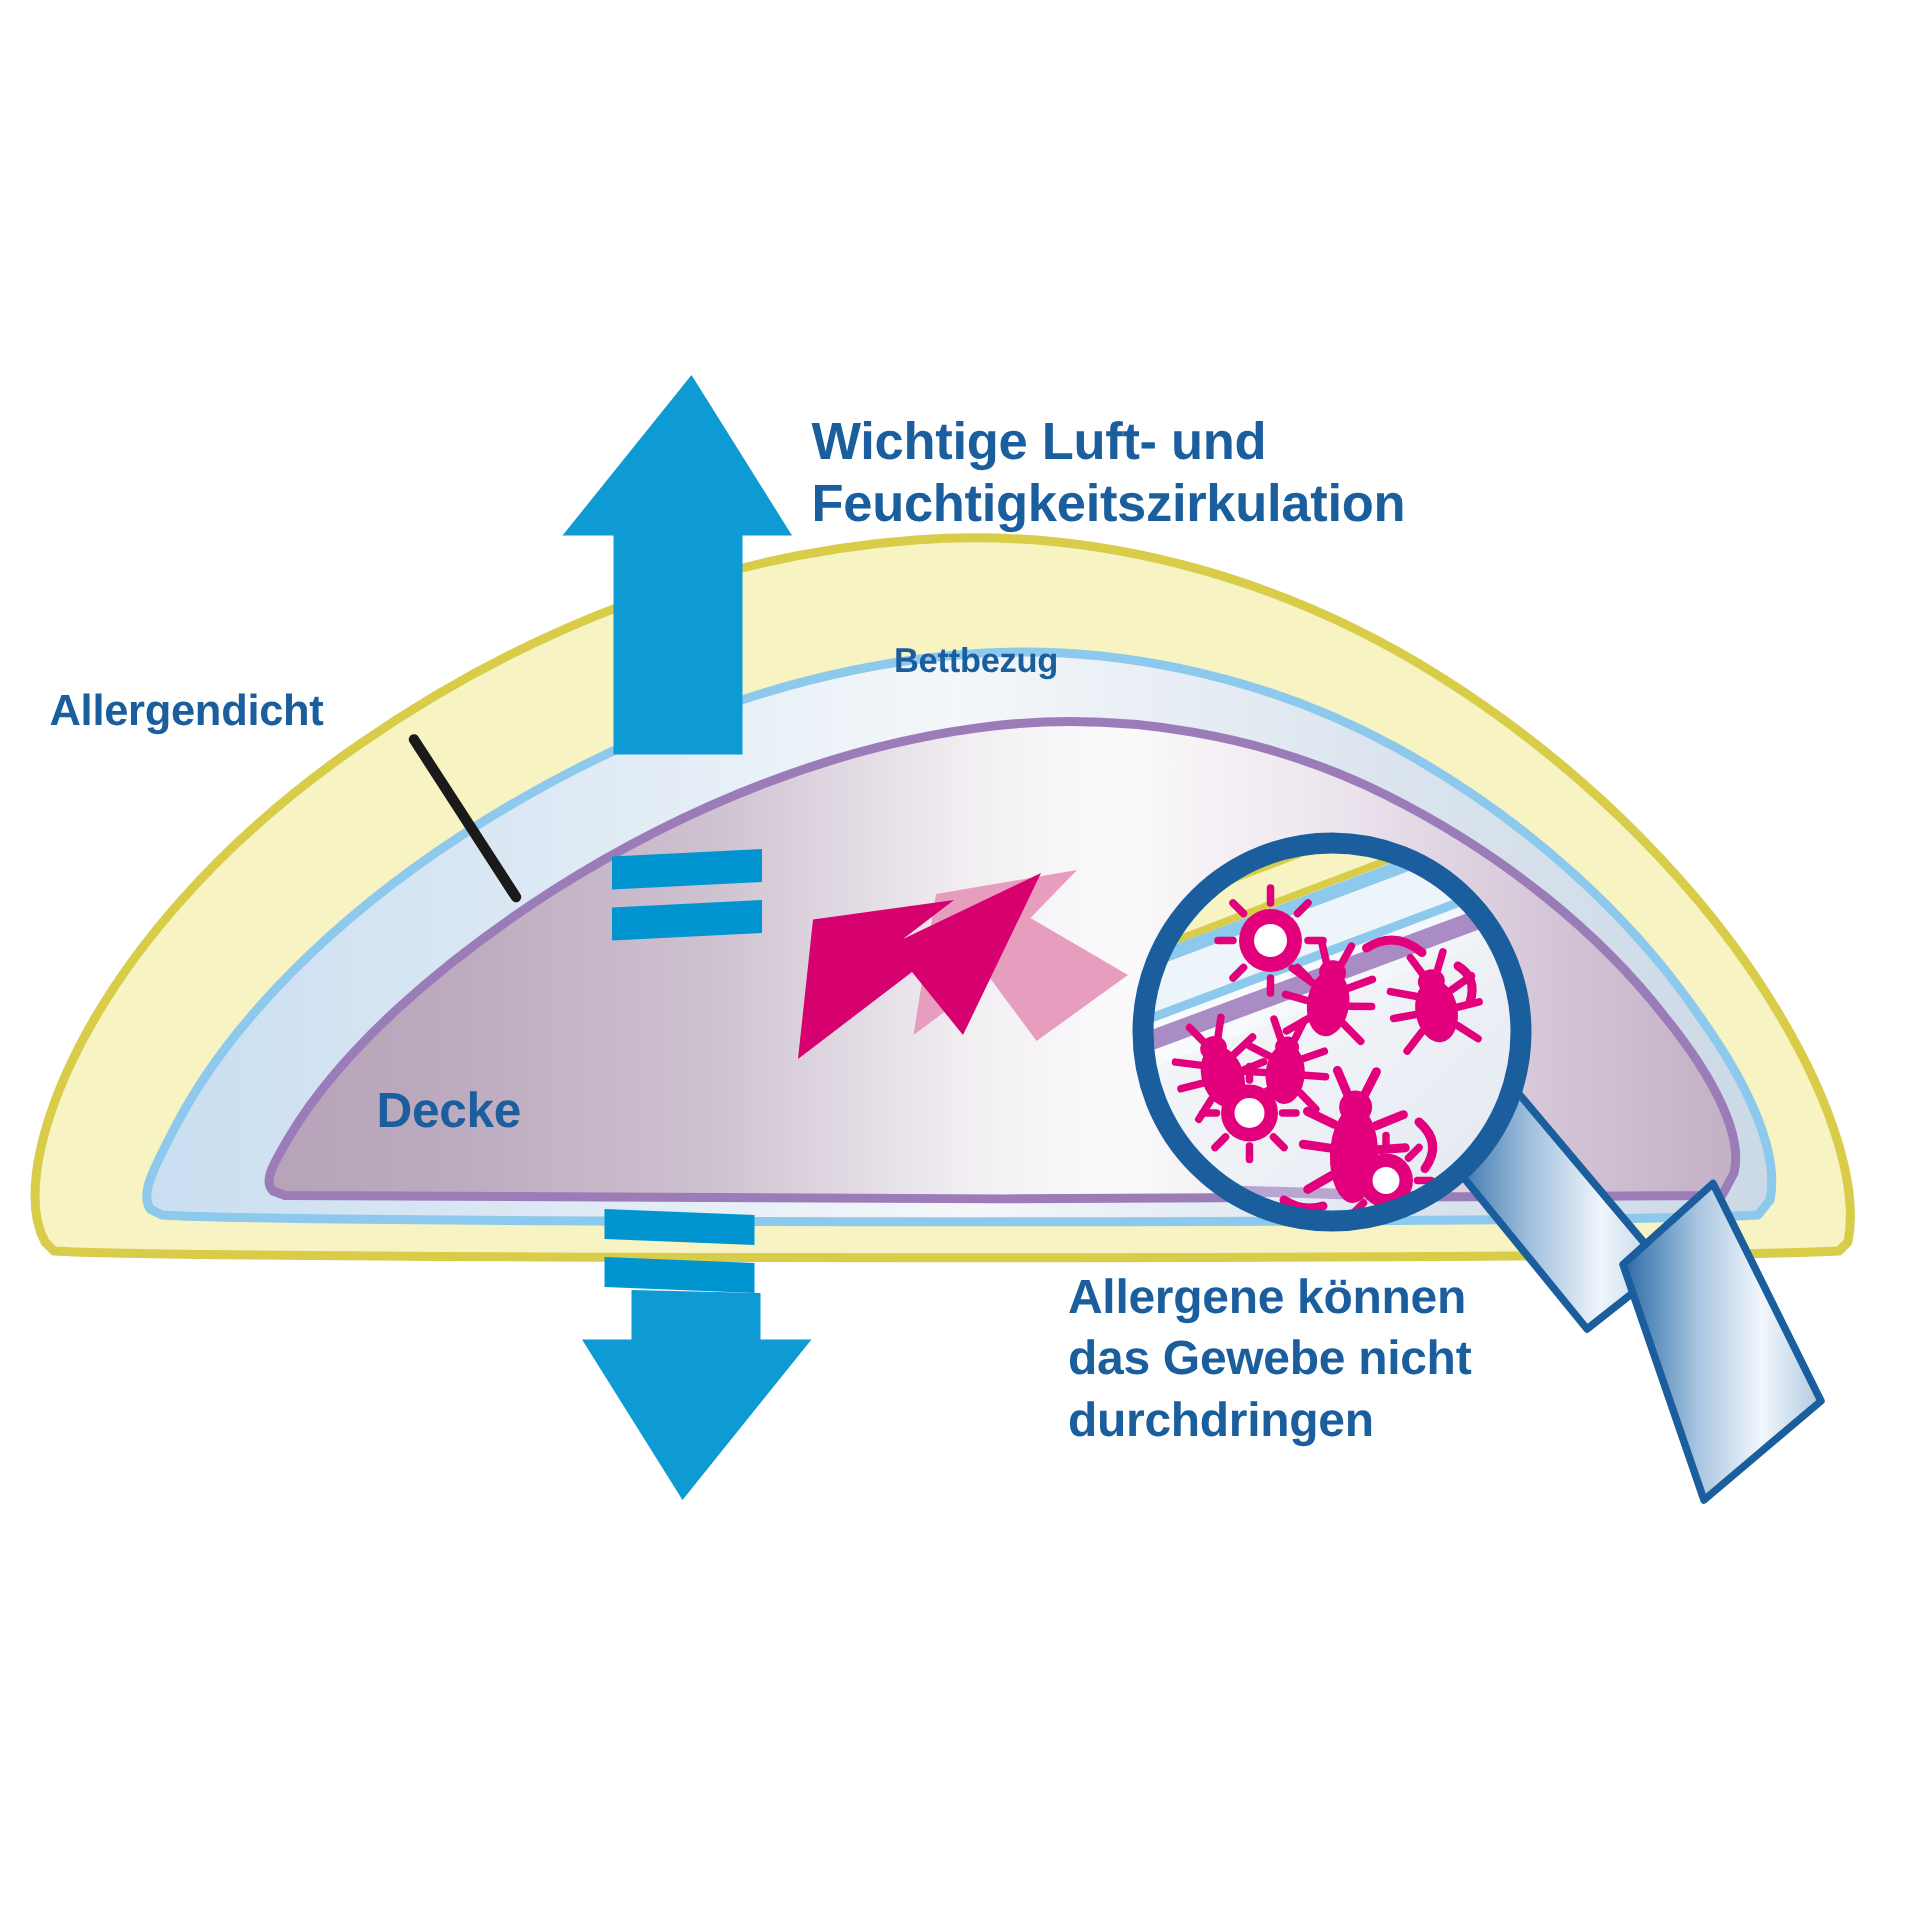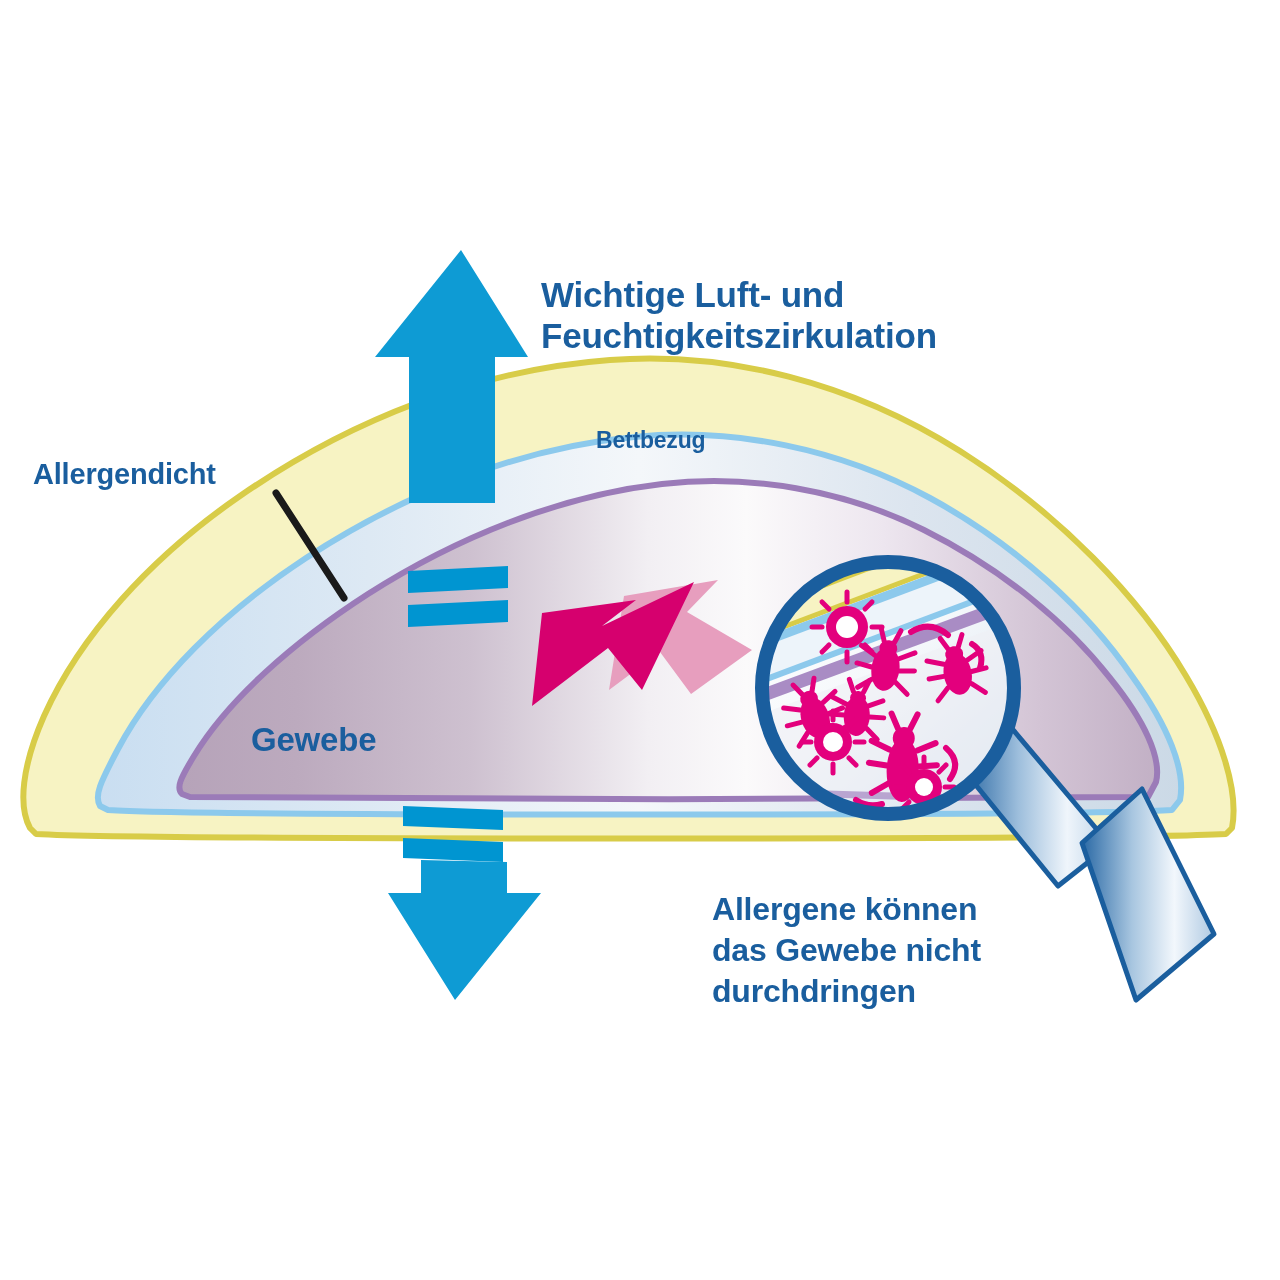--- a/index.html
+++ b/index.html
@@ -51,21 +51,21 @@
     top: 457px;
     font-size: 29px;
   }
   #label-decke {
     left: 251px;
     top: 721px;
     font-size: 33px;
   }
   #label-allergene {
     left: 712px;
-    top: 889px;
+    top: 844px;
     font-size: 32px;
     line-height: 1.28;
   }
 </style>
 </head>
 <body>
 
 <div id="stage">
 
   <svg id="diagram" viewBox="0 0 1280 1280" xmlns="http://www.w3.org/2000/svg">
@@ -365,19 +365,19 @@
     </g>
   </svg>
 
   <div class="lbl" id="label-circulation">Wichtige Luft- und
 Feuchtigkeitszirkulation</div>
 
   <div class="lbl" id="label-bettbezug">Bettbezug</div>
 
   <div class="lbl" id="label-allergendicht">Allergendicht</div>
 
-  <div class="lbl" id="label-decke">Gewebe</div>
+  <div class="lbl" id="label-decke">Decke</div>
 
   <div class="lbl" id="label-allergene">Allergene können
 das Gewebe nicht
 durchdringen</div>
 
 </div>
 
 </body></html>

